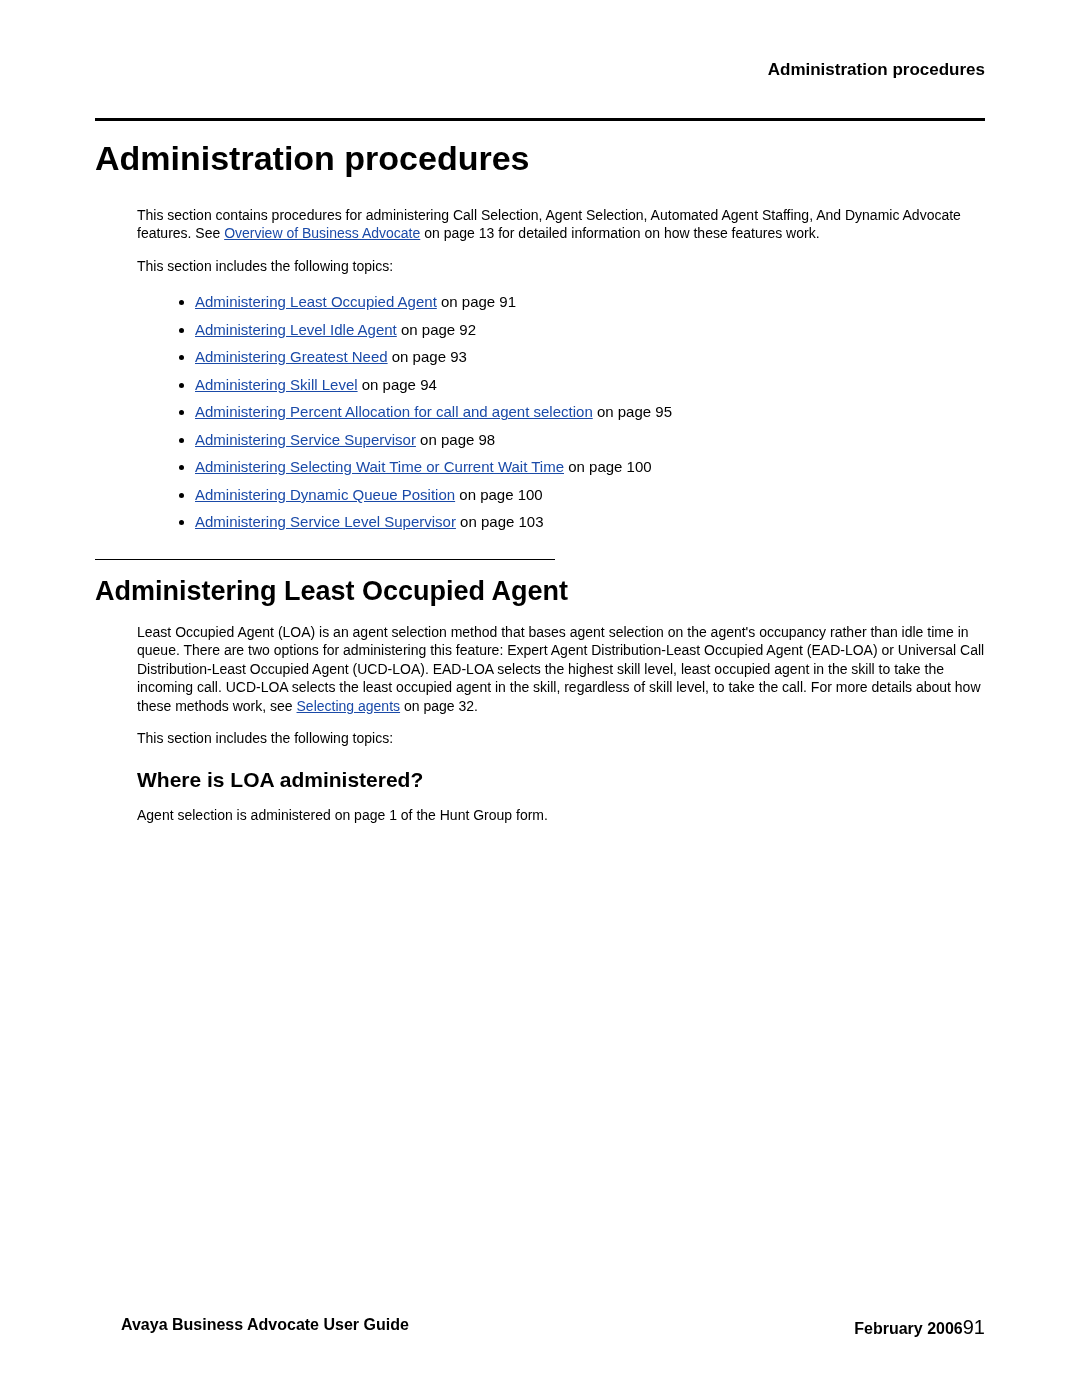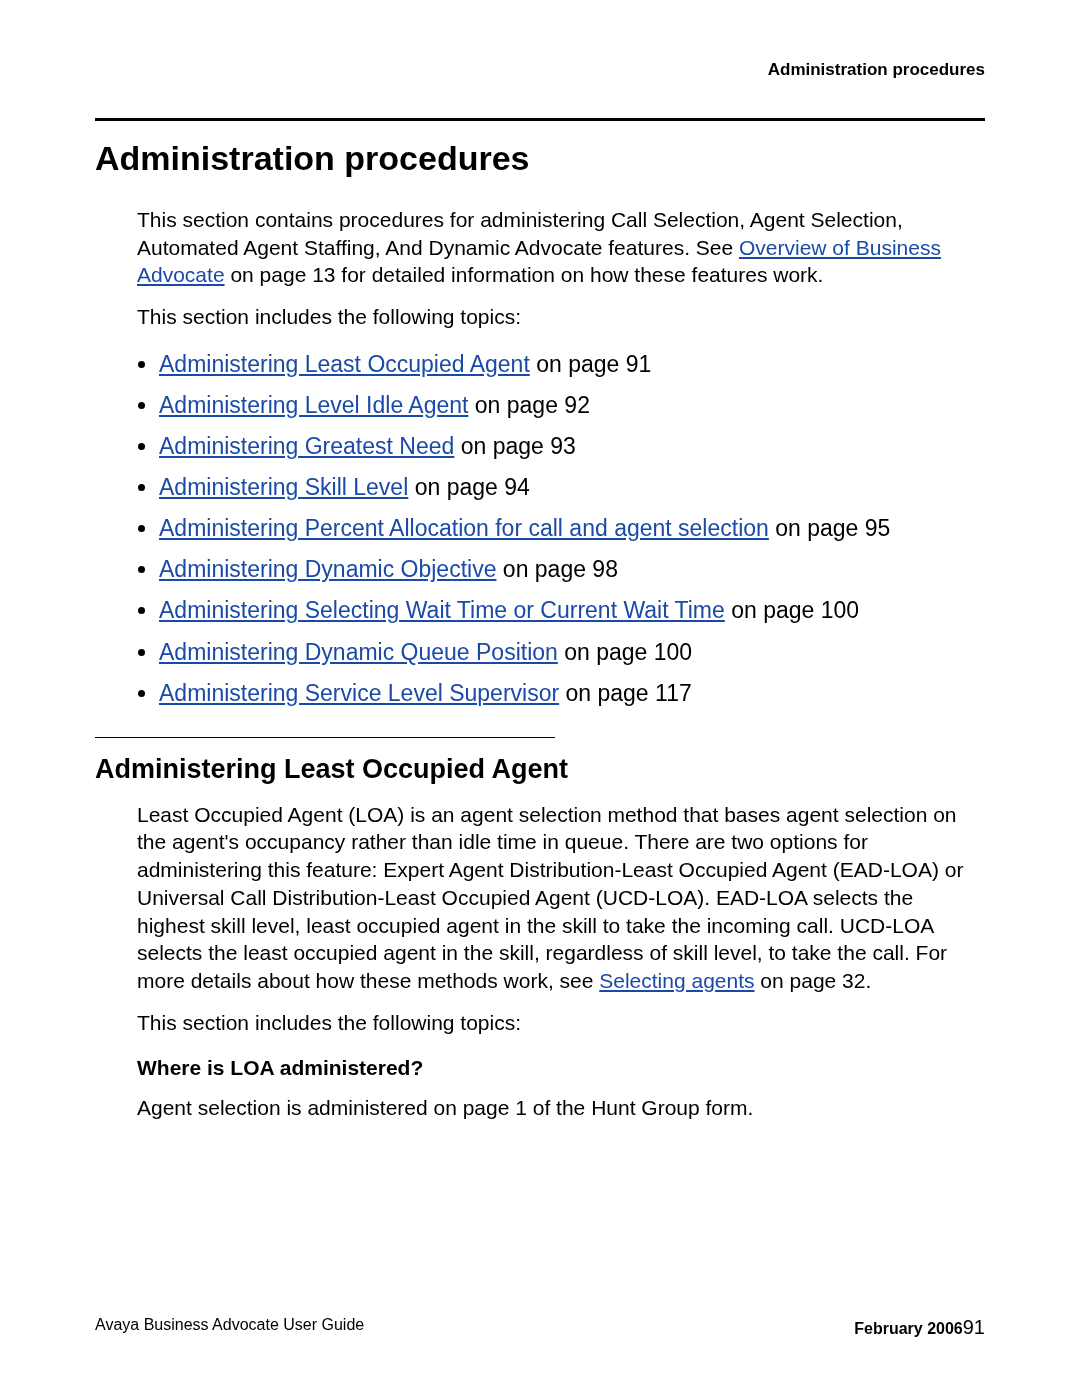--- a/index.html
+++ b/index.html
@@ -28,37 +28,38 @@
   }
   h1.section-title {
     font-size: 34px;
     font-weight: bold;
     margin: 0 0 28px 0;
   }
   .body-indent {
     margin-left: 42px;
   }
   p {
-    font-size: 21px;
+    font-size: 14px;
     line-height: 1.32;
     margin: 0 0 14px 0;
   }
   a.link {
     color: #1a4aa8;
     text-decoration: underline;
   }
   ul.topics {
     list-style: disc;
     margin: 4px 0 24px 0;
     padding-left: 22px;
   }
   ul.topics li {
-    font-size: 23px;
+    font-size: 15px;
     line-height: 1.7;
     margin-bottom: 2px;
+    margin-left: 36px;
   }
   .sub-rule {
     border-top: 1.5px solid #000;
     width: 460px;
     margin: 22px 0 16px 0;
   }
   h2.sub-title {
     font-size: 27px;
     font-weight: bold;
     margin: 0 0 16px 0;
@@ -71,21 +72,22 @@
   .footer {
     position: absolute;
     bottom: 58px;
     left: 95px;
     right: 95px;
     display: flex;
     justify-content: space-between;
     font-size: 16px;
   }
   .footer .left {
-    font-weight: normal;
+    font-weight: bold;
+    margin-left: 26px;
   }
   .footer .right {
     font-weight: bold;
   }
   .footer .pageno {
     font-weight: normal;
     font-size: 20px;
   }
 </style>
 </head>
@@ -106,24 +108,24 @@
     </p>
 
     <p>This section includes the following topics:</p>
 
     <ul class="topics">
       <li><a href="#" class="link">Administering Least Occupied Agent</a><span> on page 91</span></li>
       <li><a href="#" class="link">Administering Level Idle Agent</a><span> on page 92</span></li>
       <li><a href="#" class="link">Administering Greatest Need</a><span> on page 93</span></li>
       <li><a href="#" class="link">Administering Skill Level</a><span> on page 94</span></li>
       <li><a href="#" class="link">Administering Percent Allocation for call and agent selection</a><span> on page 95</span></li>
-      <li><a href="#" class="link">Administering Dynamic Objective</a><span> on page 98</span></li>
+      <li><a href="#" class="link">Administering Service Supervisor</a><span> on page 98</span></li>
       <li><a href="#" class="link">Administering Selecting Wait Time or Current Wait Time</a><span> on page 100</span></li>
       <li><a href="#" class="link">Administering Dynamic Queue Position</a><span> on page 100</span></li>
-      <li><a href="#" class="link">Administering Service Level Supervisor</a><span> on page 117</span></li>
+      <li><a href="#" class="link">Administering Service Level Supervisor</a><span> on page 103</span></li>
     </ul>
 
   </div>
 
   <div class="sub-rule"></div>
 
   <h2 class="sub-title">Administering Least Occupied Agent</h2>
 
   <div class="body-indent">
 

